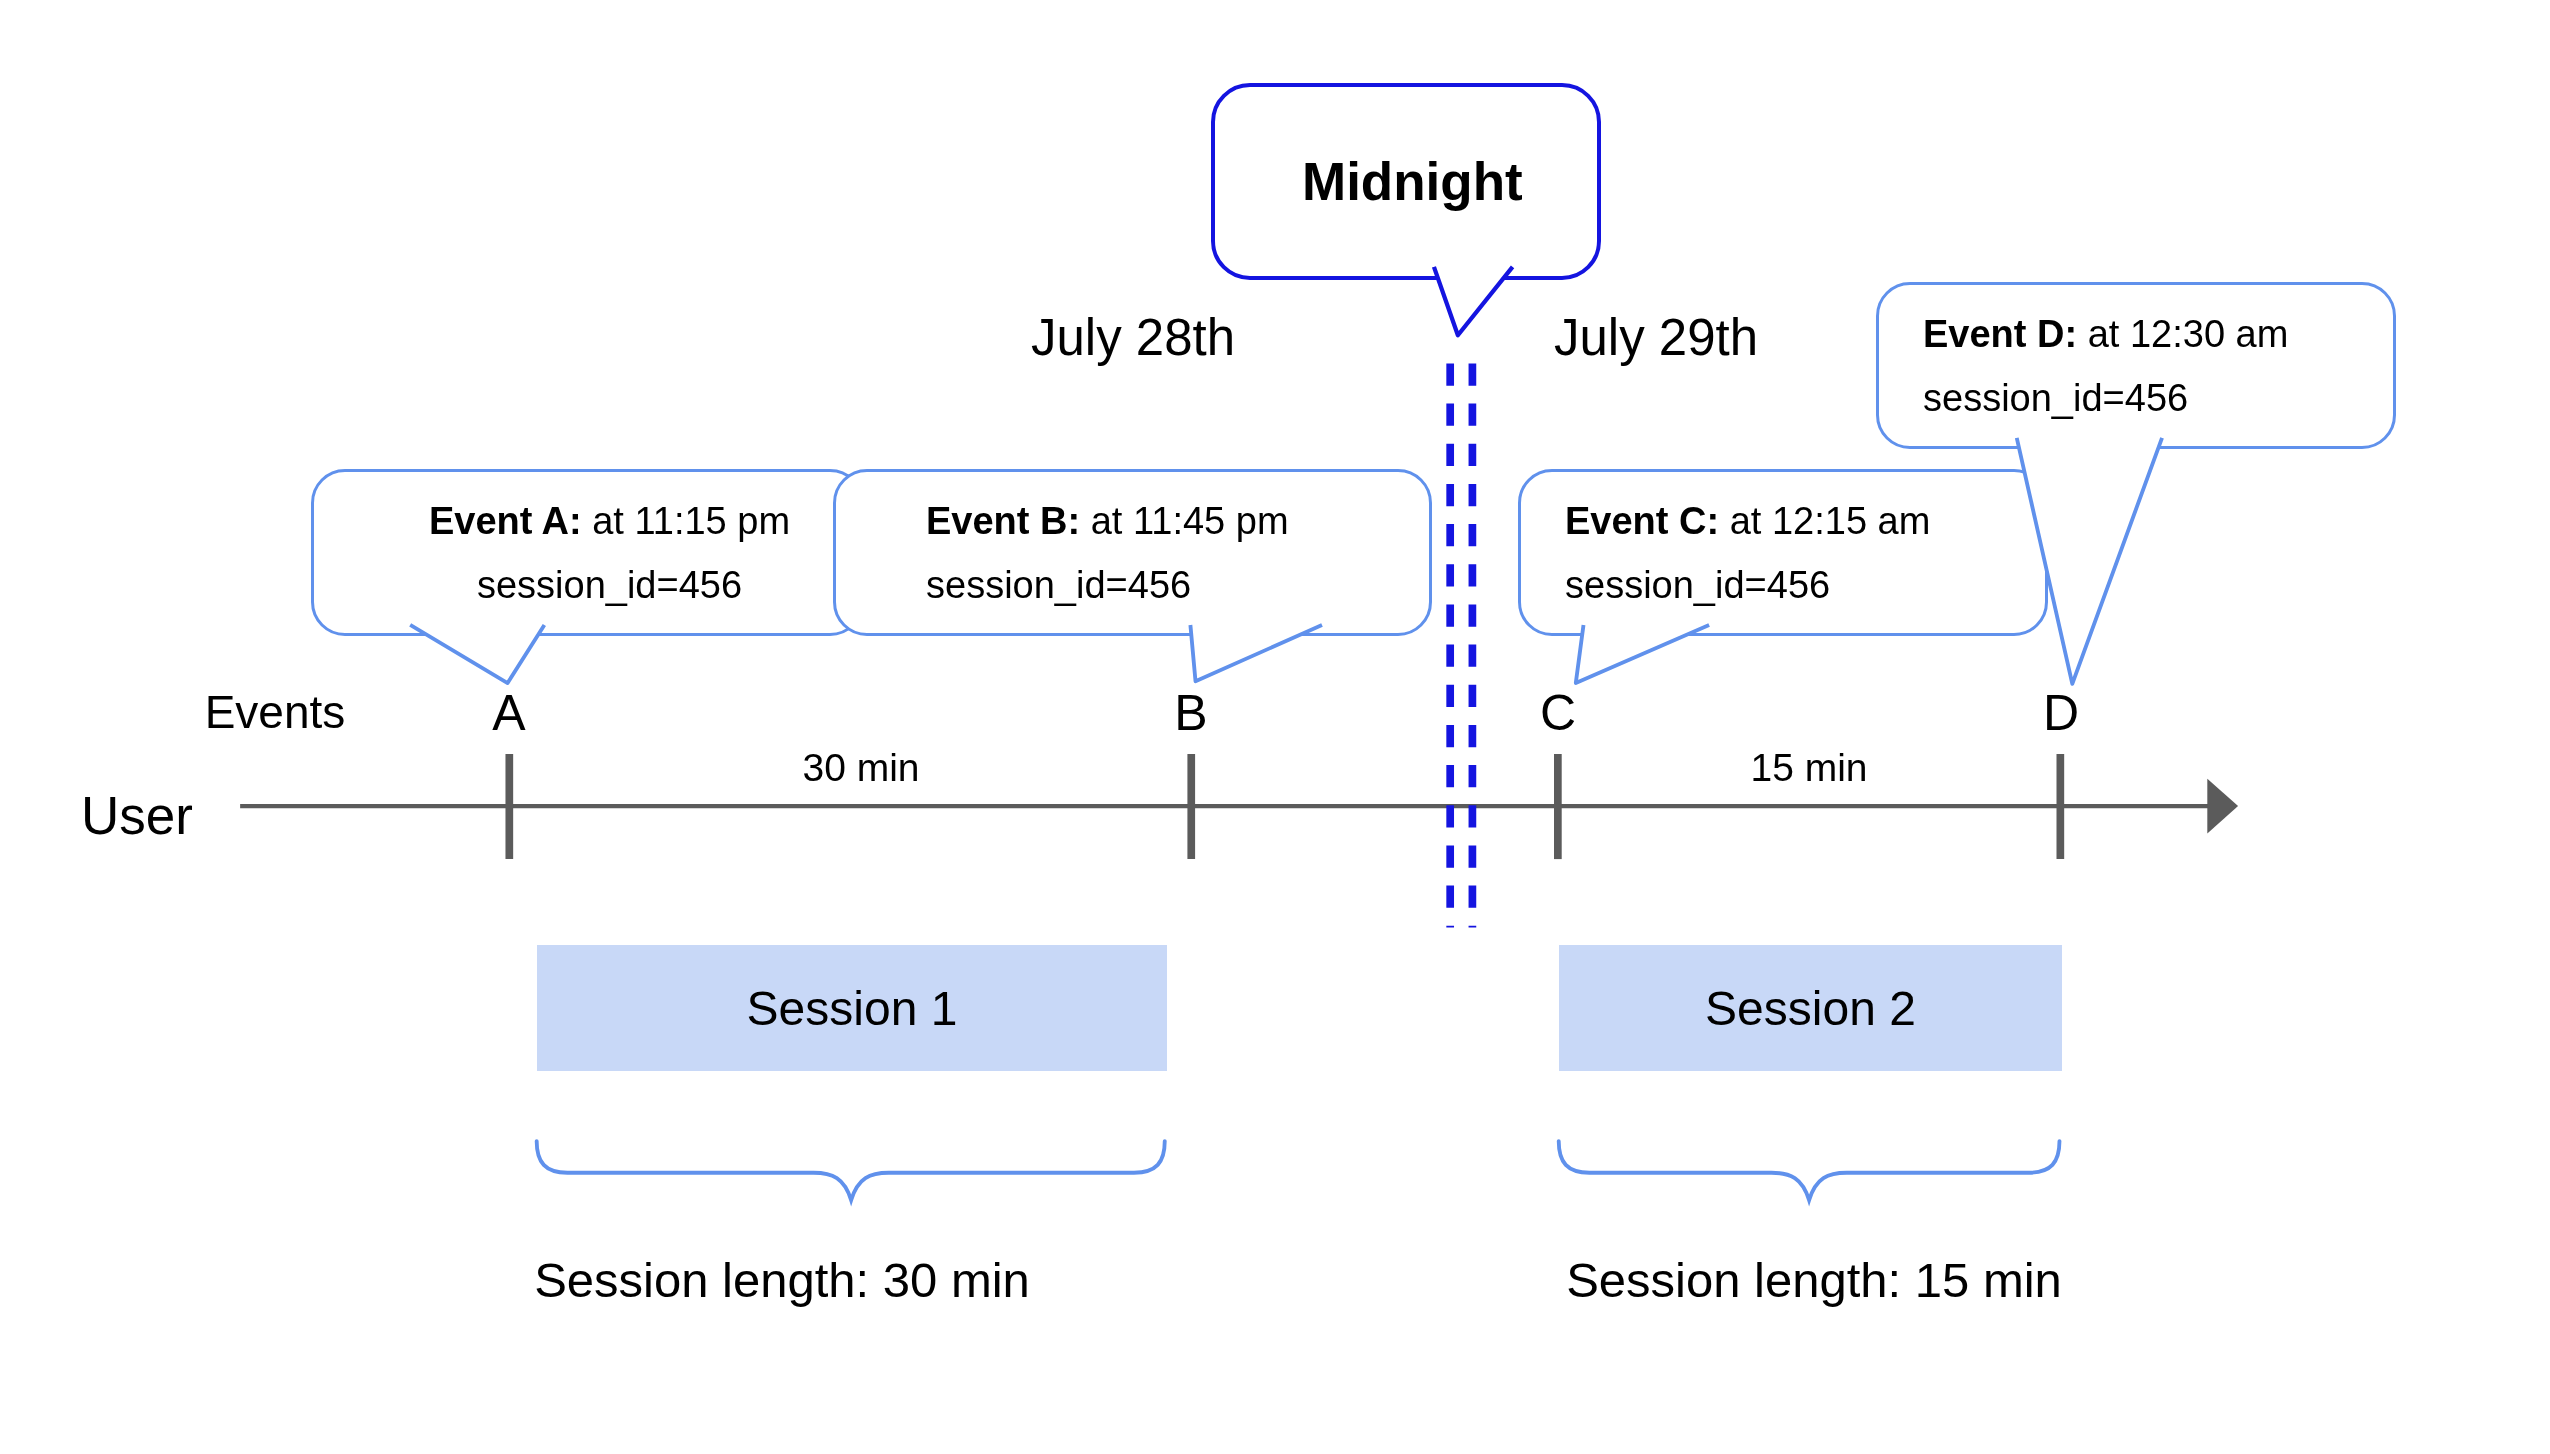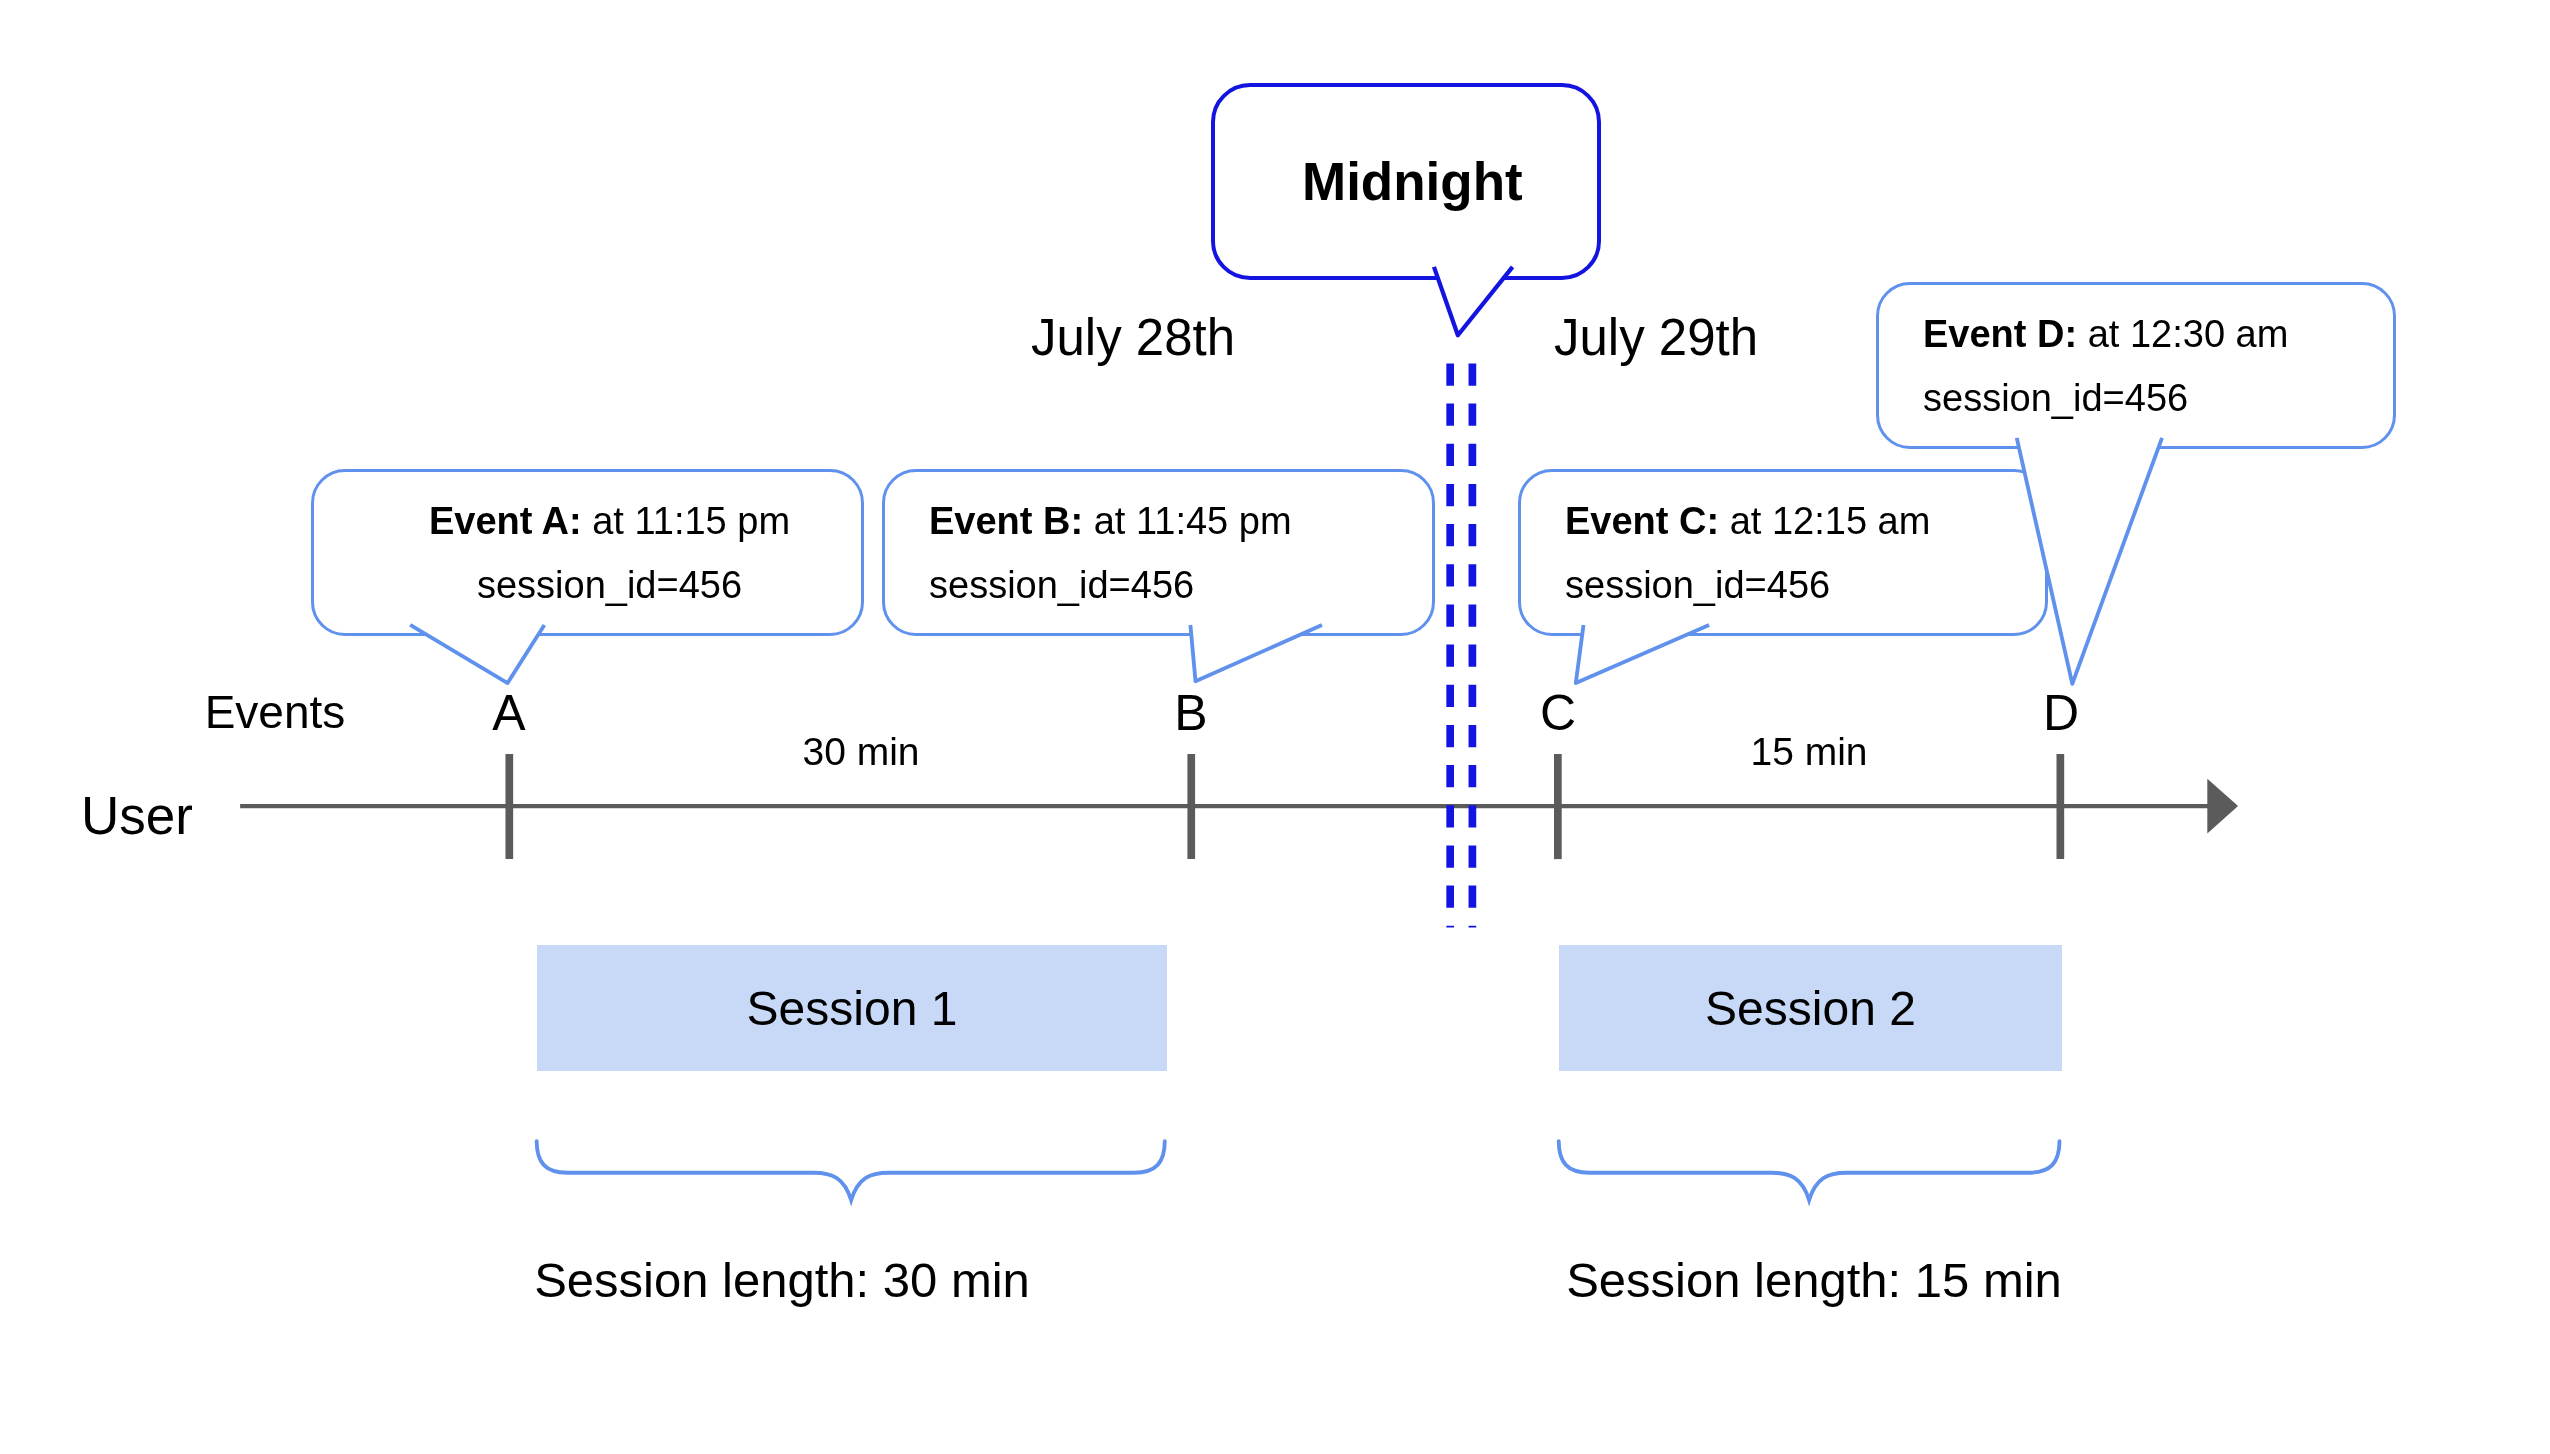--- a/index.html
+++ b/index.html
@@ -15,21 +15,21 @@
     font-family:"Liberation Sans",sans-serif;color:var(--text-black);
   }
   svg.layer{position:absolute;left:0;top:0;width:2550px;height:1455px;pointer-events:none;}
   .z1{z-index:1}.z3{z-index:3}
   .txt{position:absolute;white-space:nowrap;z-index:5;}
   .centered{transform:translateX(-50%);}
   .day-label{font-size:51px;}
   .tick-letter{font-size:50px;}
   .events-label{font-size:46px;}
   .user-label{font-size:53px;}
-  .gap-label{font-size:39px;}
+  .gap-label{font-size:39px;margin-top:16px;}
   .bubble{
     position:absolute;background:#fff;border:3.8px solid var(--accent-blue);
     border-radius:34px;z-index:2;display:flex;flex-direction:column;justify-content:center;
   }
   .bubble .line{font-size:38px;line-height:64px;padding-left:44px;white-space:nowrap;}
   .bubble .b{font-weight:bold;}
   .midnight-bubble{
     position:absolute;left:1211px;top:83px;width:382px;height:189px;background:#fff;
     border:4.3px solid var(--deep-blue);border-radius:39px;z-index:2;
     display:flex;align-items:center;
@@ -72,21 +72,21 @@
   <div class="txt centered day-label" style="left:1656px;top:308px;">July 29th</div>
 
   <div class="midnight-bubble">
     <div class="line">Midnight</div>
   </div>
 
   <div class="bubble" style="left:311px;top:469px;width:547px;height:161px;text-align:center;">
     <div class="line"><span class="b">Event A:</span><span> at 11:15 pm</span></div>
     <div class="line">session_id=456</div>
   </div>
-  <div class="bubble" style="left:882px;top:469px;width:547px;height:161px;">
+  <div class="bubble" style="left:833px;top:469px;width:547px;height:161px;padding-left:46px;">
     <div class="line"><span class="b">Event B:</span><span> at 11:45 pm</span></div>
     <div class="line">session_id=456</div>
   </div>
   <div class="bubble" style="left:1518px;top:469px;width:524px;height:161px;">
     <div class="line"><span class="b">Event C:</span><span> at 12:15 am</span></div>
     <div class="line">session_id=456</div>
   </div>
   <div class="bubble" style="left:1876px;top:282px;width:514px;height:161px;">
     <div class="line"><span class="b">Event D:</span><span> at 12:30 am</span></div>
     <div class="line">session_id=456</div>

